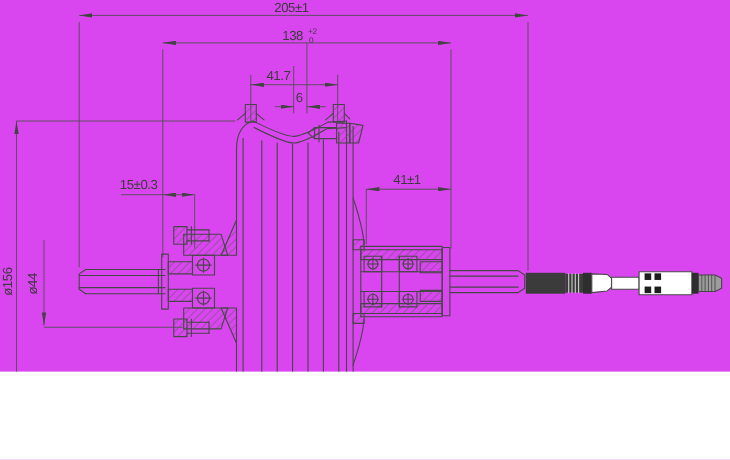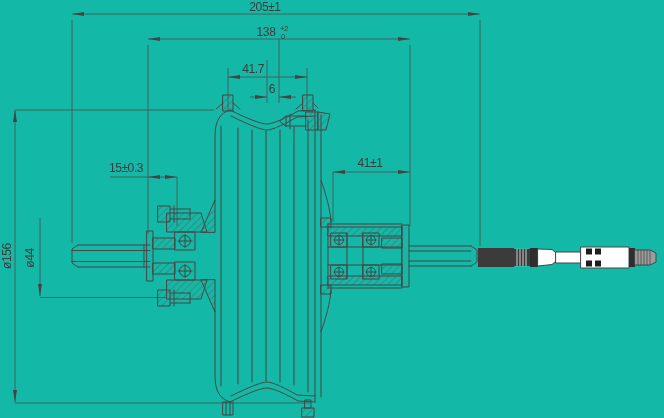--- a/index.html
+++ b/index.html
@@ -1,16 +1,16 @@
 <!DOCTYPE html>
 <html><head>
 <meta charset="utf-8">
 <style>
   html,body{margin:0;padding:0;background:#ffffff;}
-  .sheet{position:relative;width:664px;height:418px;background:#14b8a6;overflow:hidden;
+  .sheet{position:relative;width:664px;height:338px;background:#d946ef;overflow:hidden;
          font-family:"Liberation Sans",sans-serif;}
   svg{display:block;}
   .dimtxt{font-family:"Liberation Sans",sans-serif;font-size:12px;letter-spacing:-0.4px;
           fill:#3c3c3c;}
   .dimtxt-sm{font-family:"Liberation Sans",sans-serif;font-size:7.5px;letter-spacing:-0.3px;
           fill:#3c3c3c;}
 </style>
 </head>
 <body>
 

